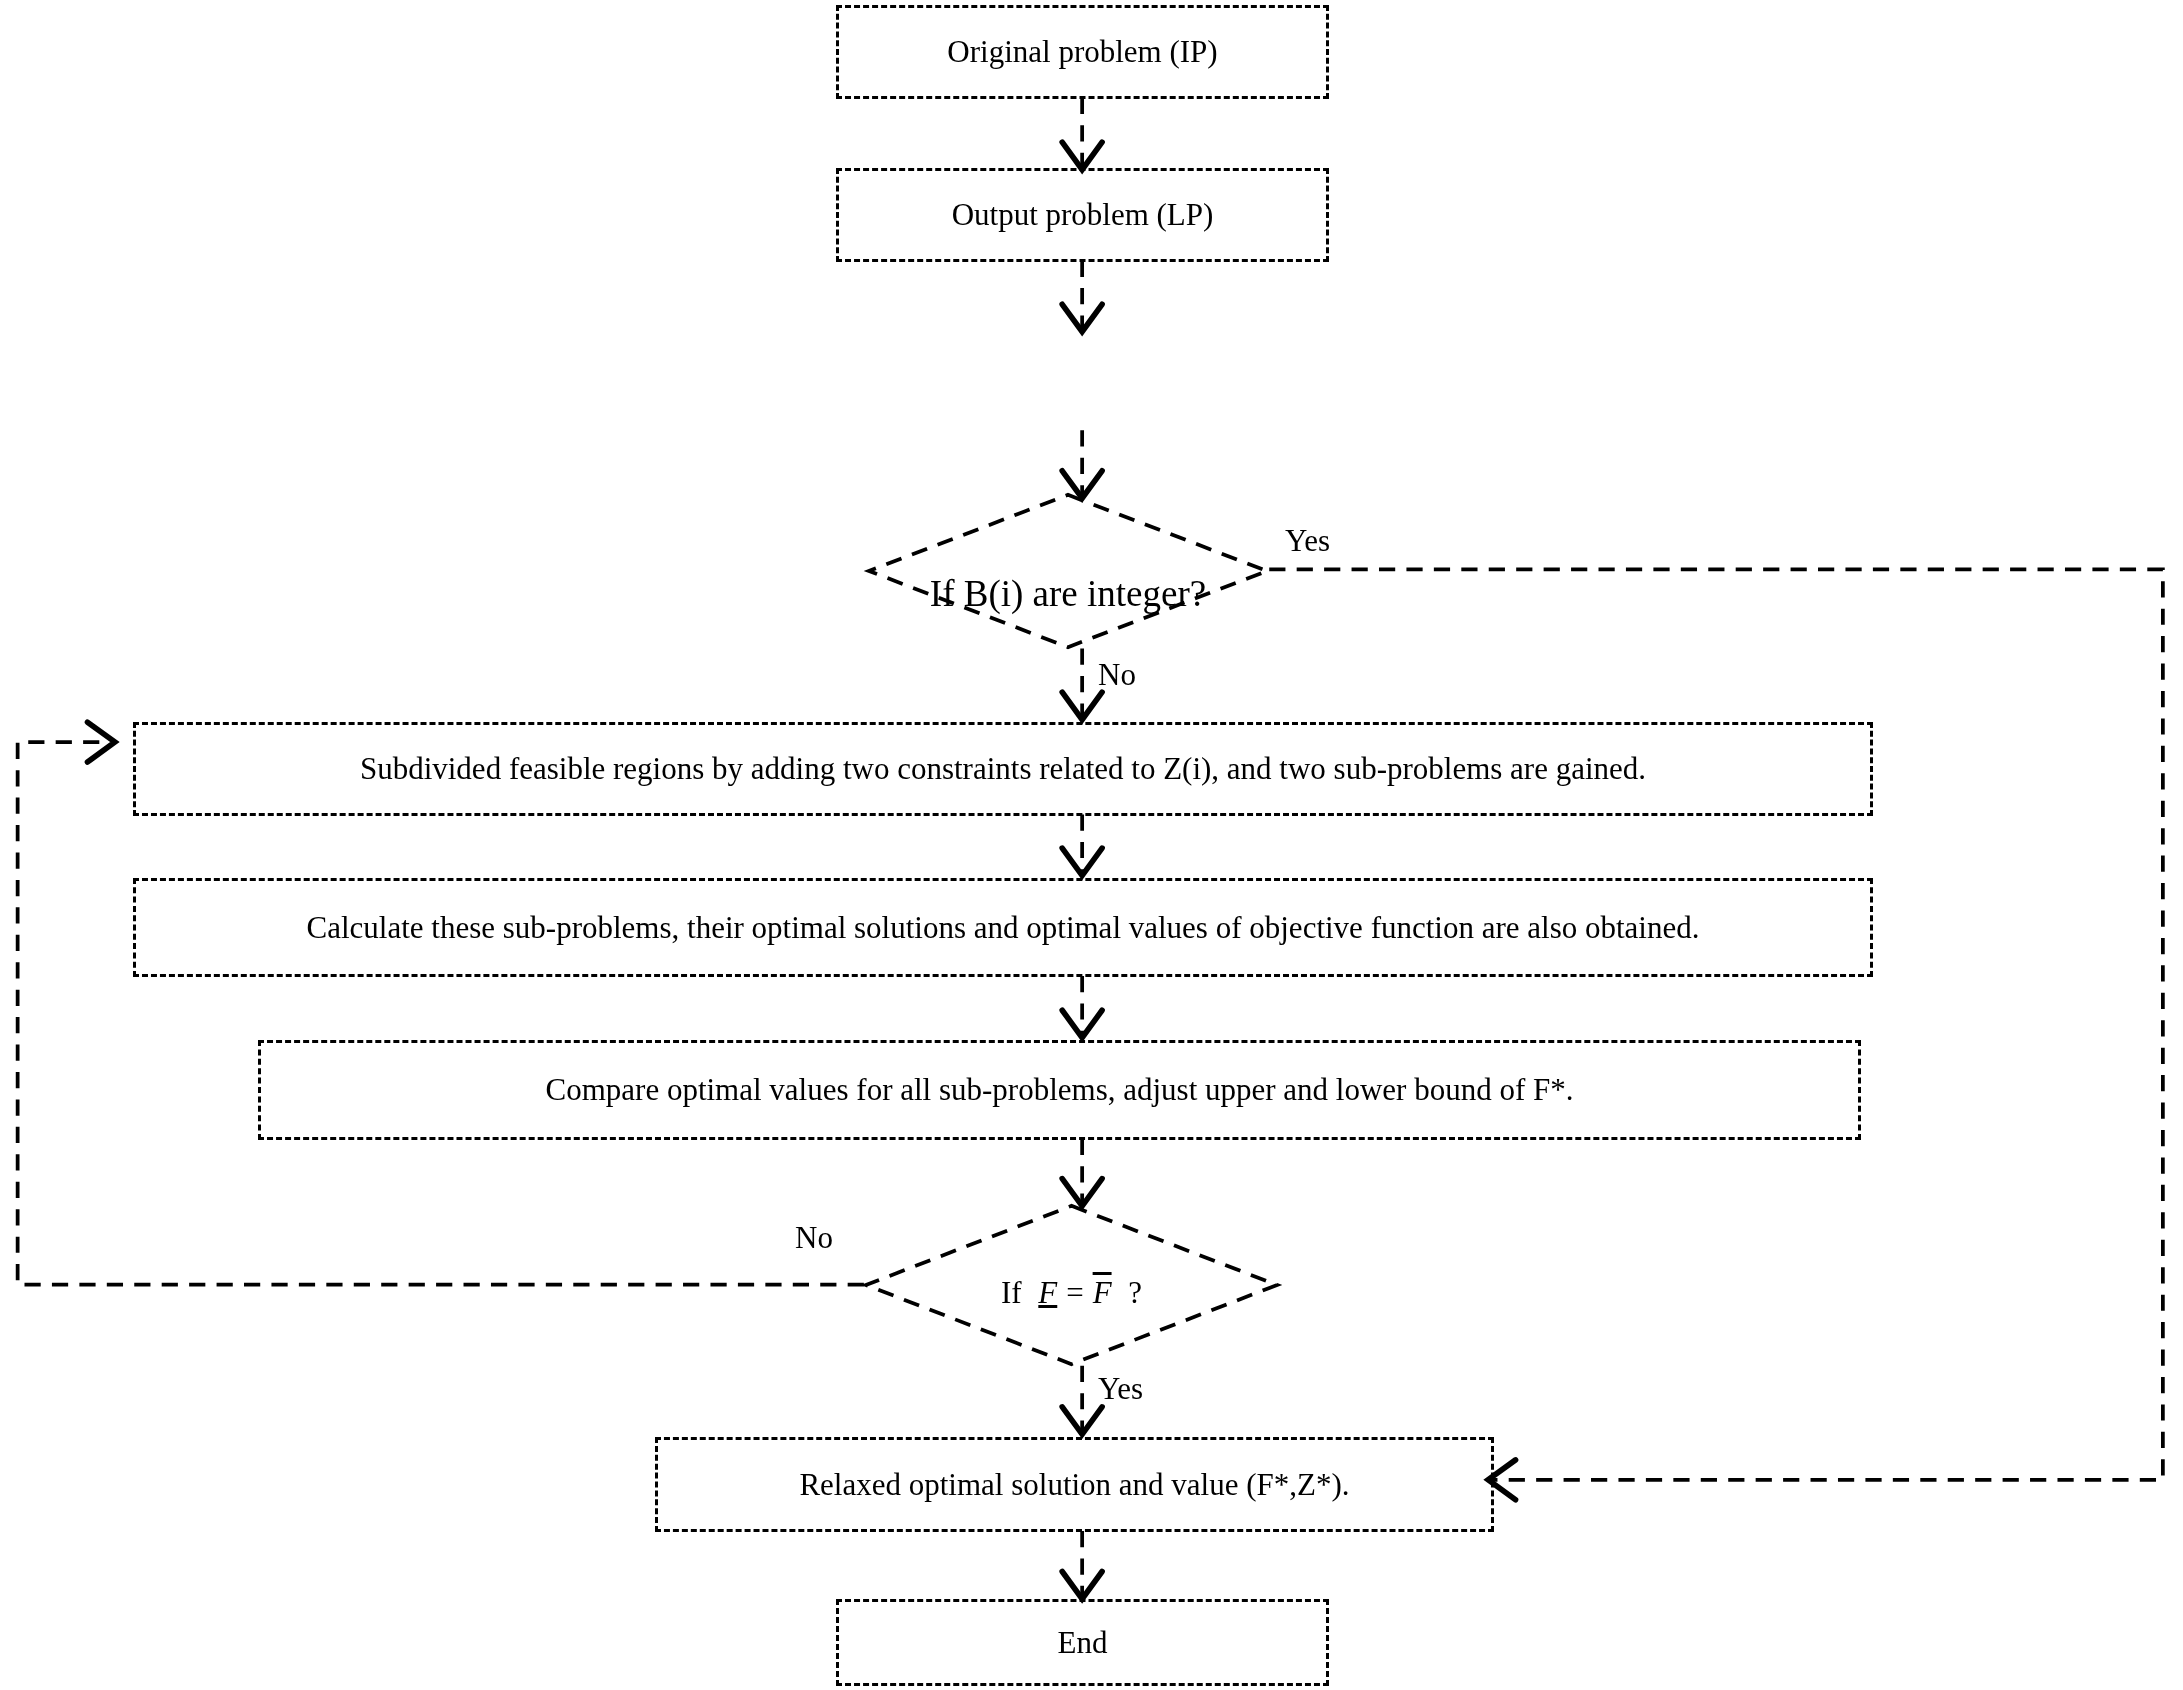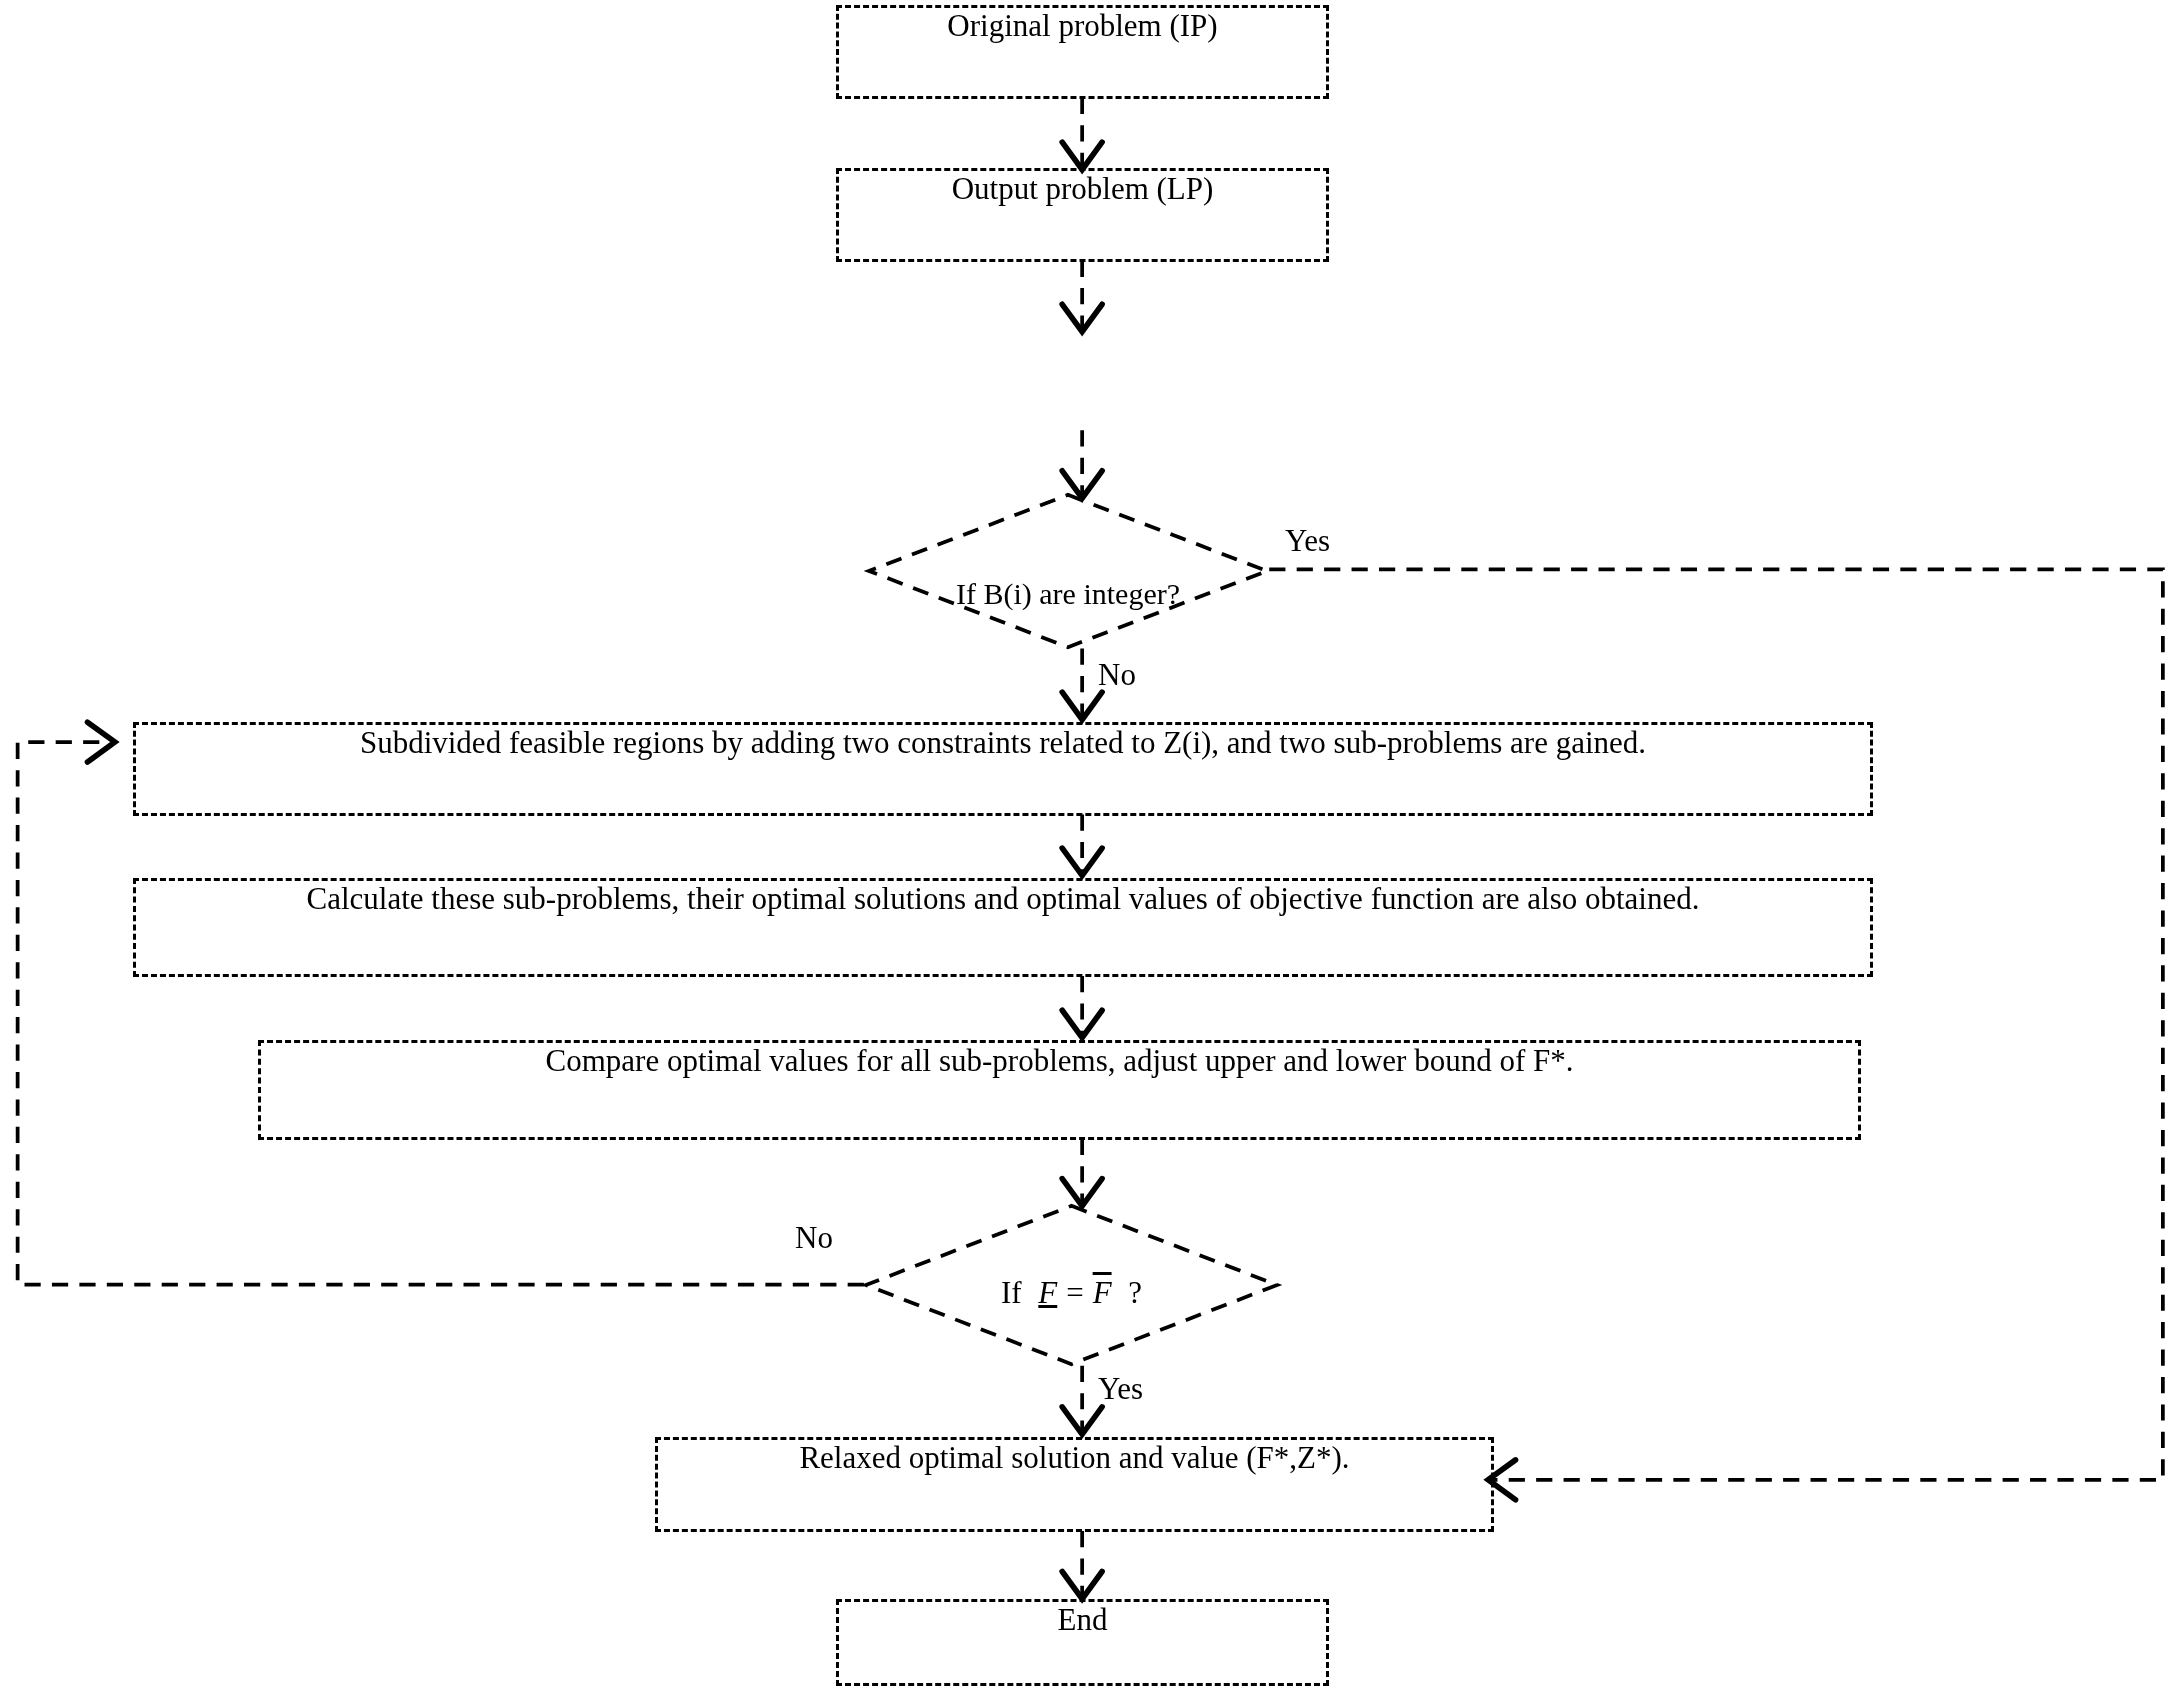--- a/index.html
+++ b/index.html
@@ -13,21 +13,21 @@
     height: 1690px;
     background: #ffffff;
     font-family: "Liberation Serif", "DejaVu Serif", serif;
     color: #000000;
     overflow: hidden;
   }
   .node {
     position: absolute;
     box-sizing: border-box;
     display: flex;
-    align-items: flex-start;
+    align-items: center;
     justify-content: center;
     text-align: center;
     border: 3.1px dashed #000000;
     background: transparent;
     line-height: 1.15;
   }
   .node .txt {
     display: block;
     white-space: nowrap;
   }
@@ -134,21 +134,21 @@
 
   <div class="node" style="left:836px; top:168px; width:493px; height:94px; font-size:31px;">
     <span class="txt">Output problem (LP)</span>
   </div>
 
 
   <div class="diamond-wrap" style="left:867px; top:493px; width:402px; height:156px;">
     <svg class="diamond-shape" viewBox="0 0 645 250" preserveAspectRatio="none">
       <polygon points="322.5,3 642,125 322.5,247 3,125"></polygon>
     </svg>
-    <span class="diamond-label" style="font-size:30px;margin-top:45px;">If B(i) are integer?</span>
+    <span class="diamond-label" style="font-size:37px;margin-top:45px;">If B(i) are integer?</span>
   </div>
 
   <span class="edge-label" style="left:1285px; top:523px; font-size:31px;">Yes</span>
   <span class="edge-label" style="left:1098px; top:657px; font-size:31px;">No</span>
 
   <div class="node" style="left:133px; top:722px; width:1740px; height:94px; font-size:31px;">
     <span class="txt">Subdivided feasible regions by adding two constraints related to Z(i), and two sub-problems are gained.</span>
   </div>
 
   <div class="node" style="left:133px; top:878px; width:1740px; height:99px; font-size:31px;">

